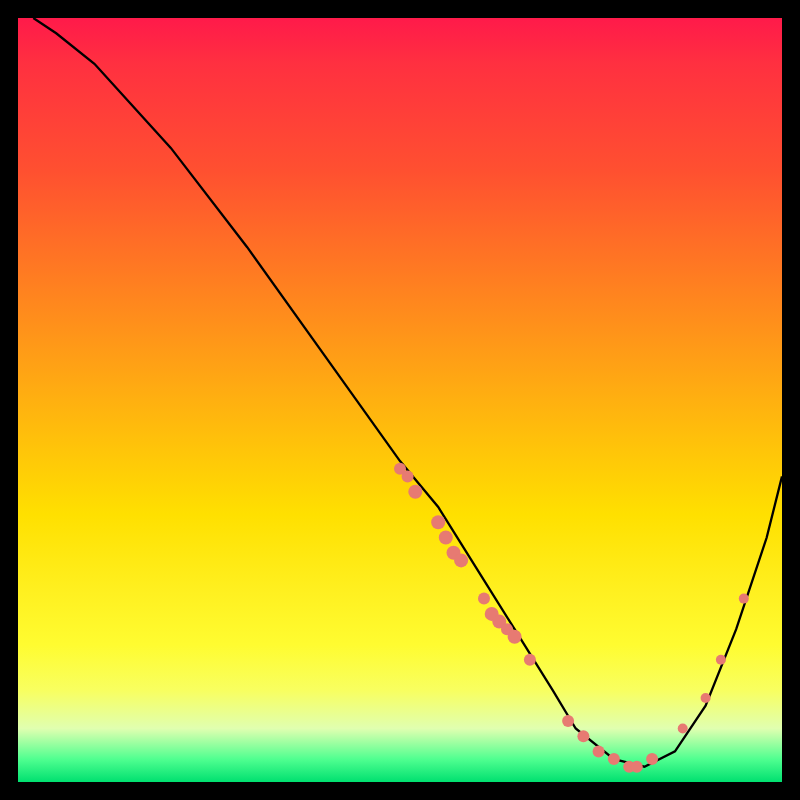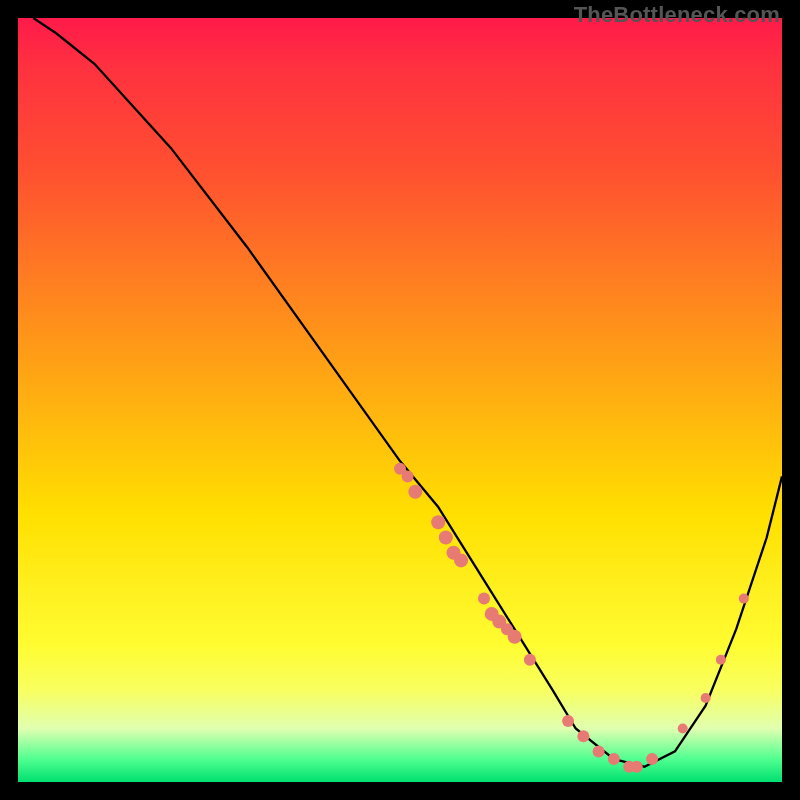--- a/index.html
+++ b/index.html
@@ -82,14 +82,13 @@
           <circle cx="611.2" cy="748.7" r="6" fill="#e77a72"></circle>
           <circle cx="618.8" cy="748.7" r="6" fill="#e77a72"></circle>
           <circle cx="634.1" cy="741.1" r="6" fill="#e77a72"></circle>
           <circle cx="664.7" cy="710.5" r="5" fill="#e77a72"></circle>
           <circle cx="687.6" cy="680.0" r="5" fill="#e77a72"></circle>
           <circle cx="702.9" cy="641.8" r="5" fill="#e77a72"></circle>
           <circle cx="725.8" cy="580.6" r="5" fill="#e77a72"></circle>
         </g>
     </svg>
   </div>
-  <div class="watermark">TheBottleneck.com</div>
 </div>
 
 </body></html>

